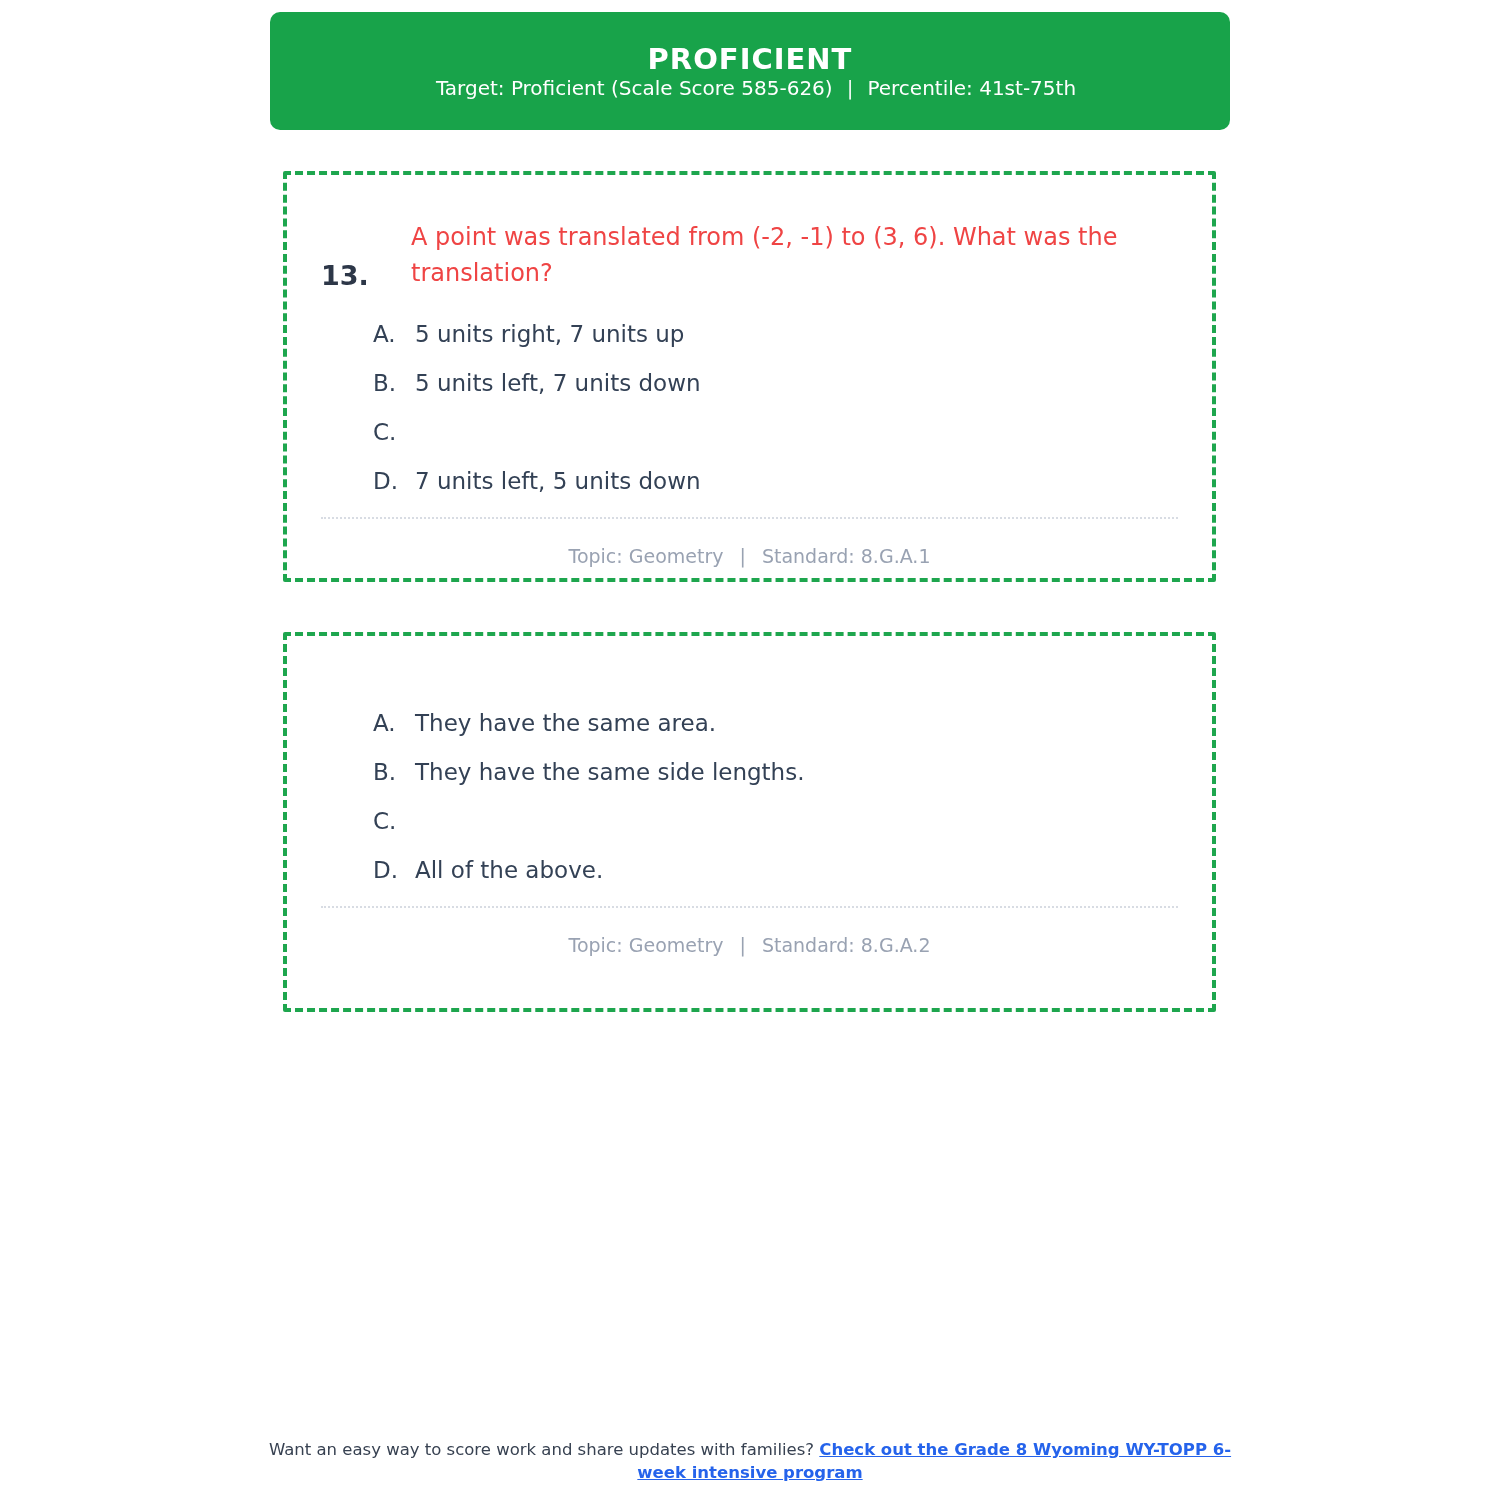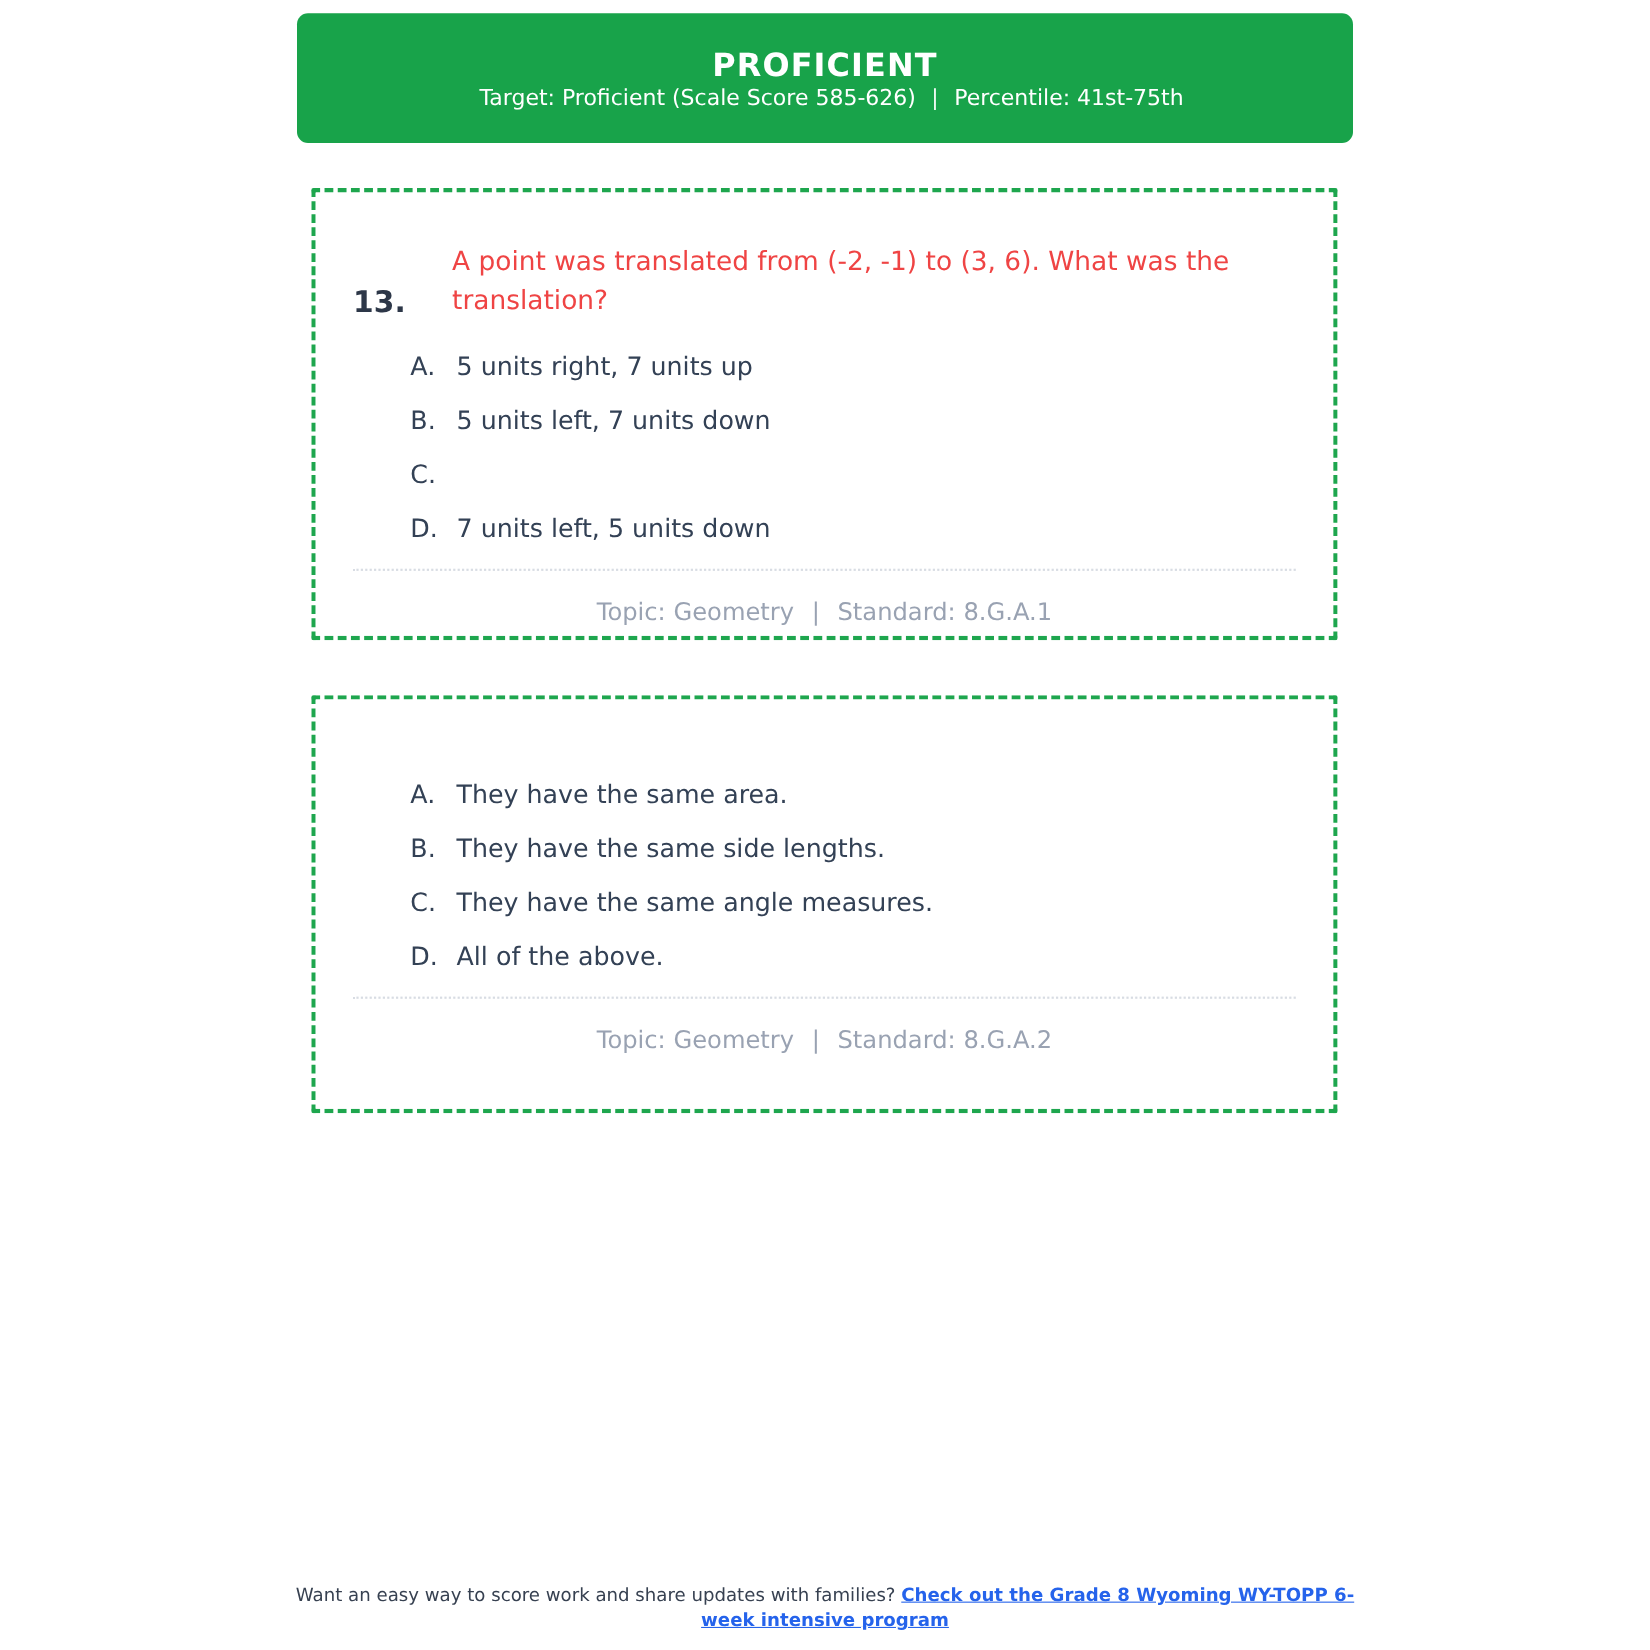--- a/index.html
+++ b/index.html
@@ -89,21 +89,21 @@
   }
   .option-text { flex: 1; }
 
   .divider {
     border-top: 2px dotted #d8dce3;
     margin: 20px 0 0 0;
   }
   .meta {
     margin-top: 26px;
     text-align: right;
-    font-size: 22px;
+    font-size: 19px;
     color: #99a2b2;
     display: flex;
     justify-content: center;
     gap: 16px;
   }
 
   
   .footer {
     position: absolute;
     left: 260px; top: 1438px;
@@ -169,21 +169,20 @@
       <li class="option">
         <span class="option-letter">A.</span>
         <span class="option-text">They have the same area.</span>
       </li>
       <li class="option">
         <span class="option-letter">B.</span>
         <span class="option-text">They have the same side lengths.</span>
       </li>
       <li class="option">
         <span class="option-letter">C.</span>
-        <span class="option-text">They have the same angle measures.</span>
       </li>
       <li class="option">
         <span class="option-letter">D.</span>
         <span class="option-text">All of the above.</span>
       </li>
     </ul>
     <div class="divider"></div>
     <div class="meta">
       <span>Topic: Geometry</span>
       <span>|</span>

